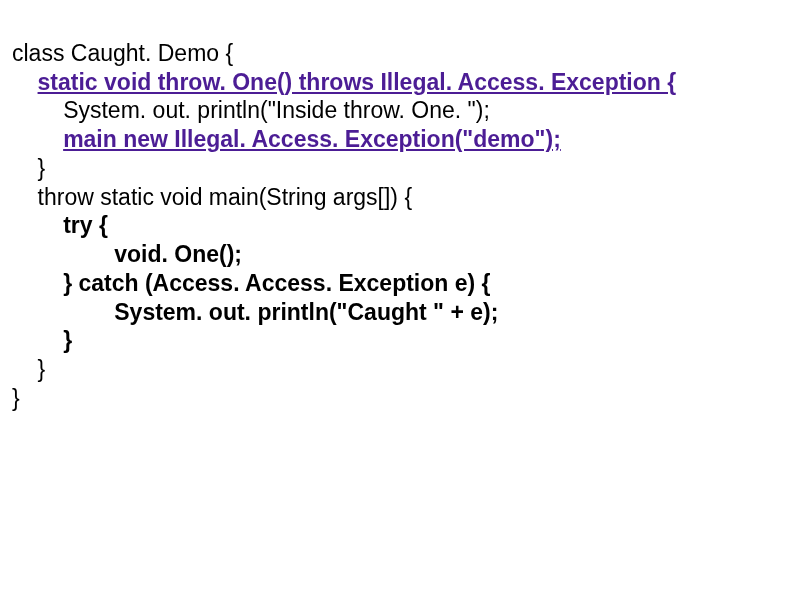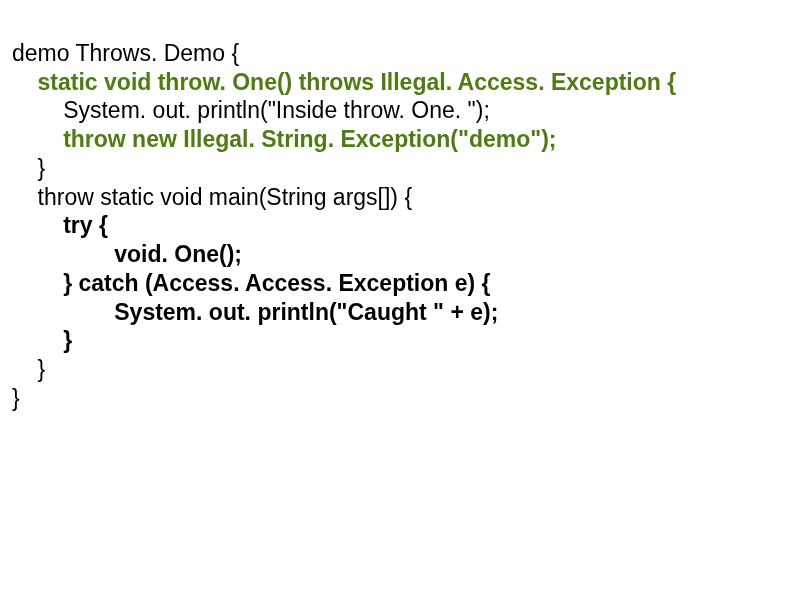--- a/index.html
+++ b/index.html
@@ -9,30 +9,30 @@
     font-size: 23px;
     line-height: 1.25;
     color: #000;
     background: #fff;
     width: 794px;
     height: 595px;
     box-sizing: border-box;
   }
   .code-block { white-space: pre; }
   .bold { font-weight: bold; }
-  .maroon { color: #4d7c0f; }
+  .maroon { color: #4c1d95; text-decoration: underline; }
 </style>
 </head>
 <body>
 
 <div class="code-block">
-<span>demo Throws. Demo {</span>
+<span>class Caught. Demo {</span>
     <span class="bold maroon">static void throw. One() throws Illegal. Access. Exception {</span>
         <span>System. out. println("Inside throw. One. ");</span>
-        <span class="bold maroon">throw new Illegal. String. Exception("demo");</span>
+        <span class="bold maroon">main new Illegal. Access. Exception("demo");</span>
     <span>}</span>
     <span>throw static void main(String args[]) {</span>
         <span class="bold">try {</span>
                 <span class="bold">void. One();</span>
         <span class="bold">} catch (Access. Access. Exception e) {</span>
                 <span class="bold">System. out. println("Caught " + e);</span>
         <span class="bold">}</span>
     <span>}</span>
 <span>}</span>
 </div>

